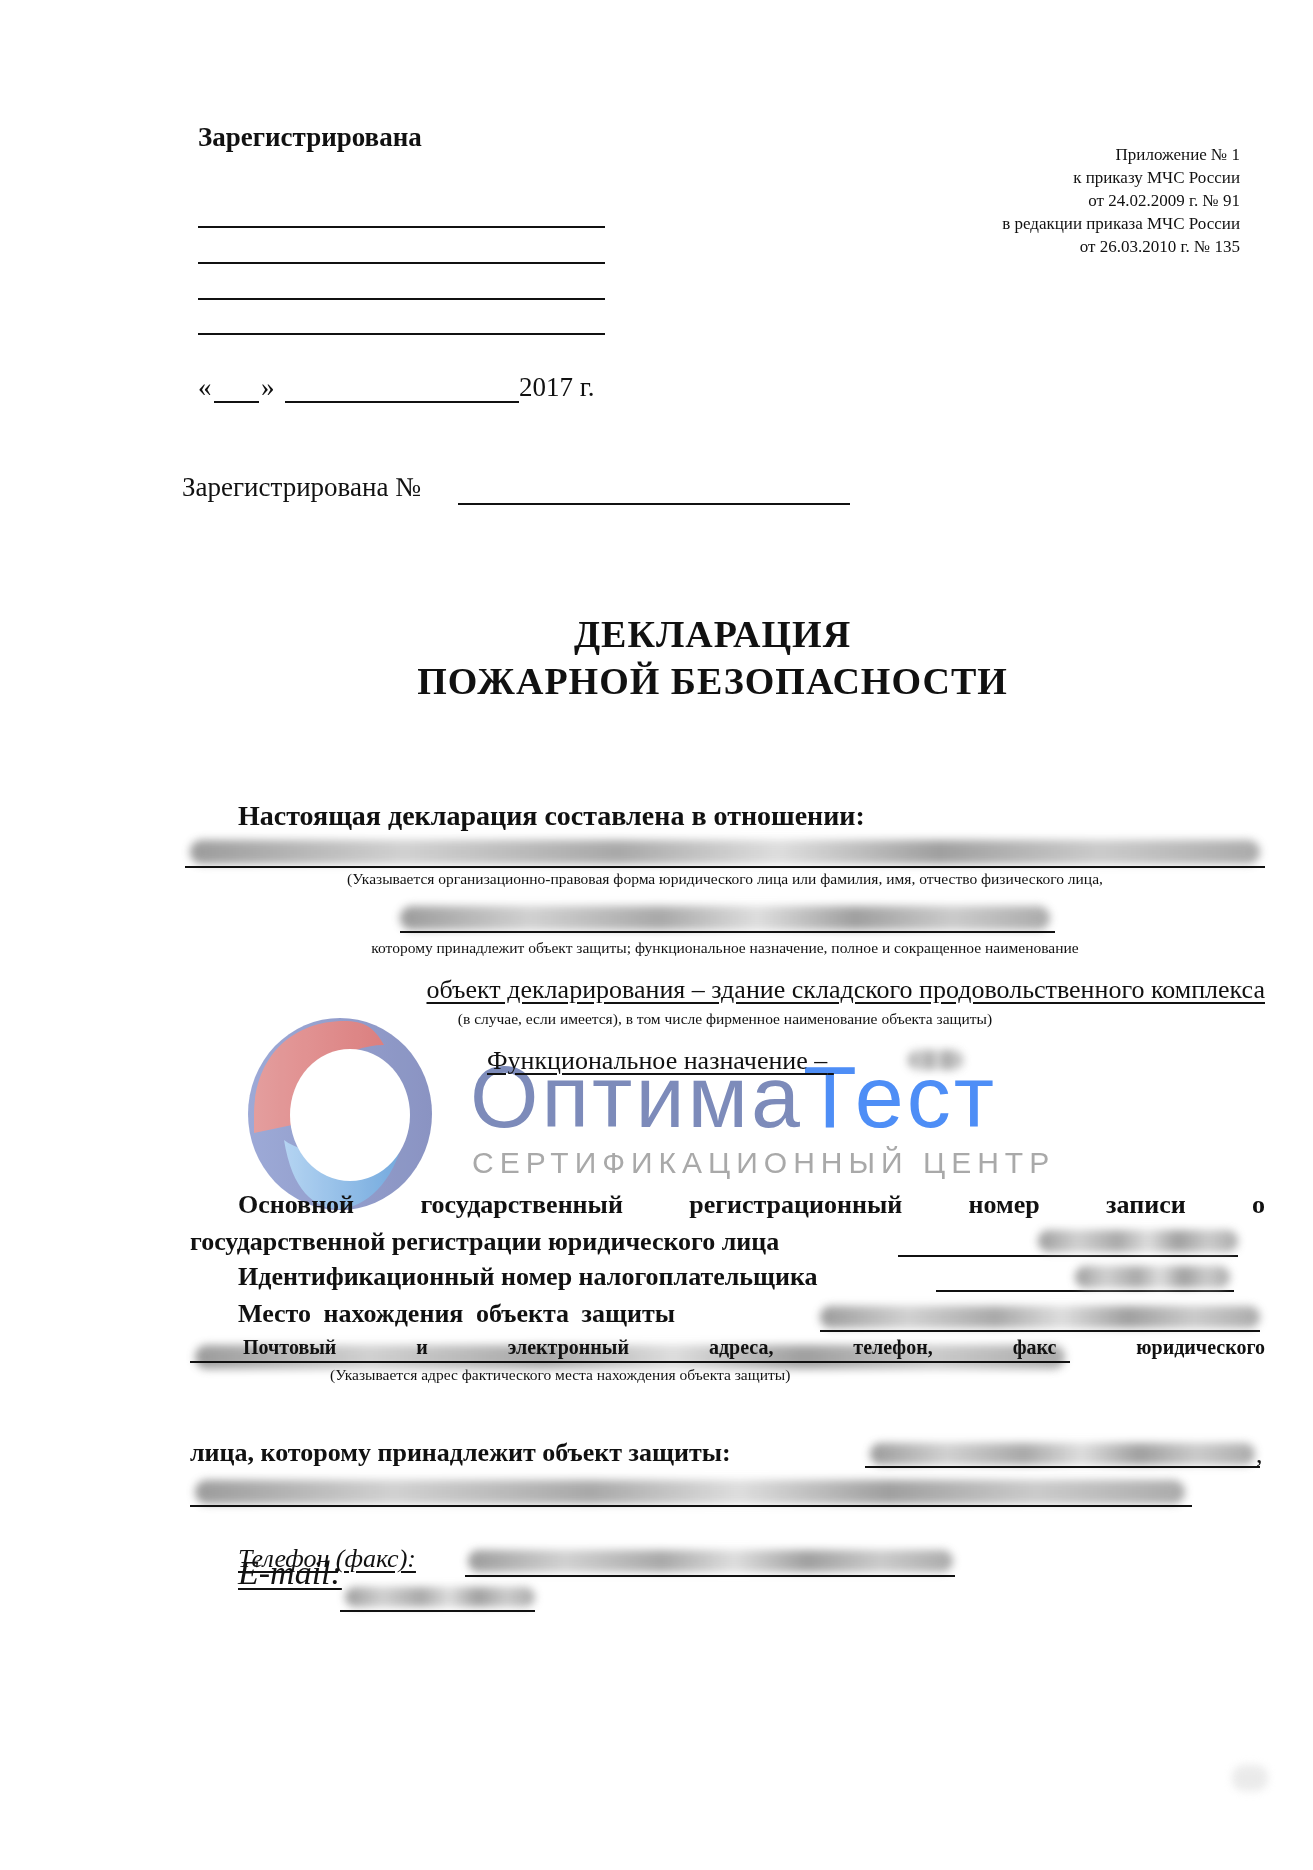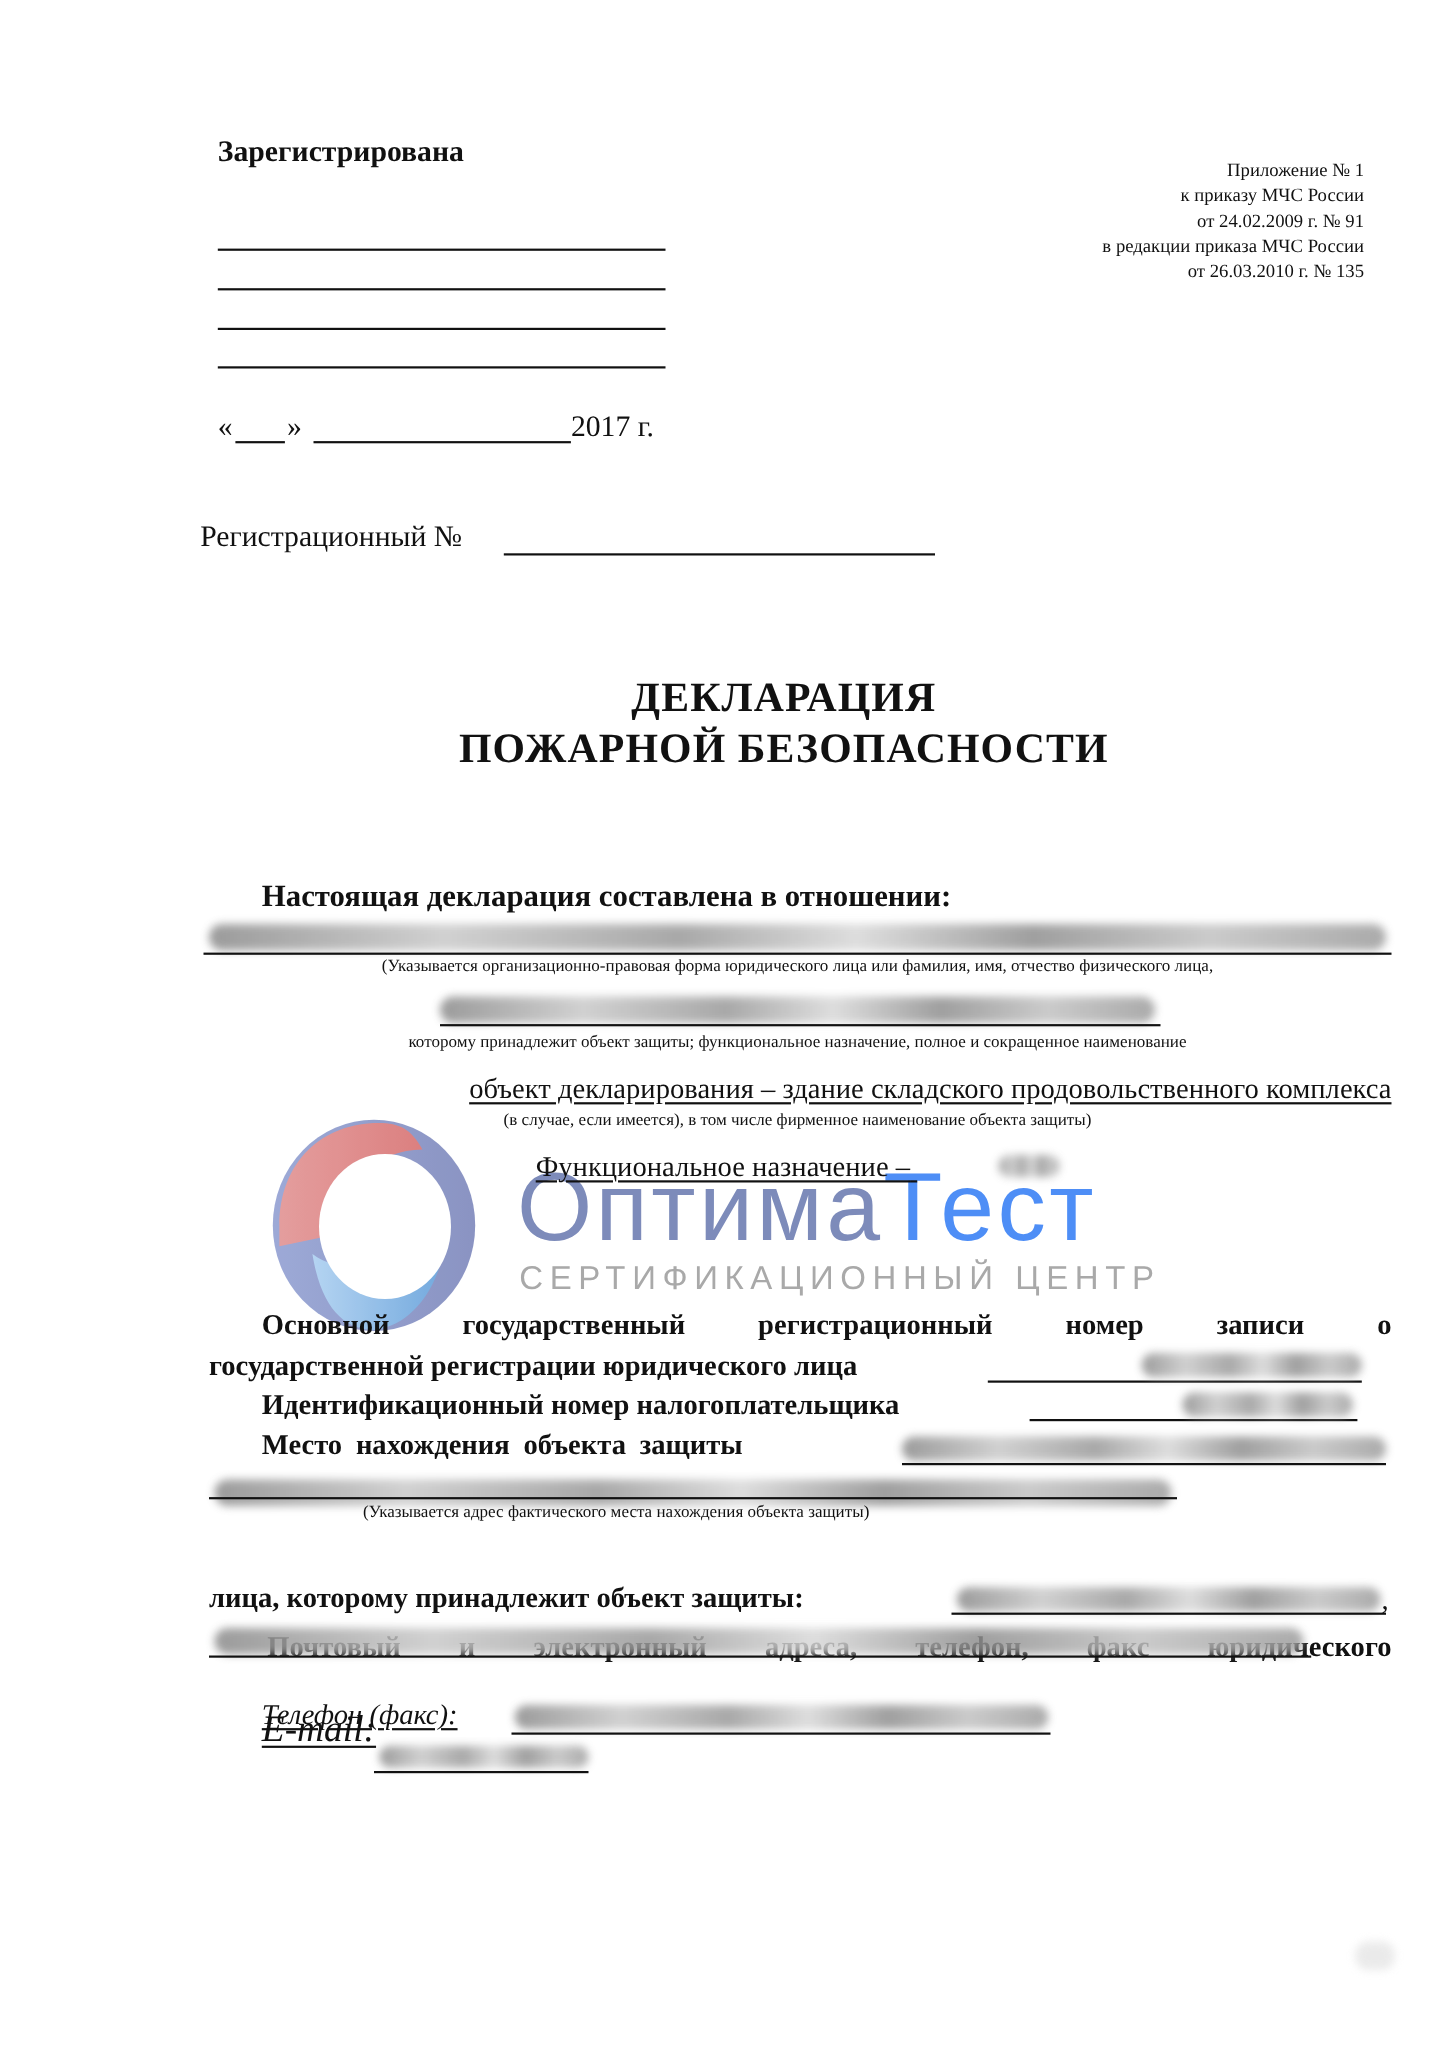--- a/index.html
+++ b/index.html
@@ -28,21 +28,21 @@
 <div class="hline" style="left:198px; top:262px; width:407px;"></div>
 <div class="hline" style="left:198px; top:298px; width:407px;"></div>
 <div class="hline" style="left:198px; top:333px; width:407px;"></div>
 
 <div class="abs" style="left:198px; top:372px; font-size:27px;">«</div>
 <div class="hline" style="left:214px; top:401px; width:45px;"></div>
 <div class="abs" style="left:261px; top:372px; font-size:27px;">»</div>
 <div class="hline" style="left:285px; top:401px; width:234px;"></div>
 <div class="abs" style="left:519px; top:372px; font-size:27px;">2017 г.</div>
 
-<div class="abs" style="left:182px; top:472px; font-size:27px;">Регистрационный №</div>
+<div class="abs" style="left:182px; top:472px; font-size:27px;">Зарегистрирована №</div>
 <div class="hline" style="left:458px; top:503px; width:392px;"></div>
 
 <div class="appendix">
   <div>Приложение № 1</div>
   <div>к приказу МЧС России</div>
   <div>от  24.02.2009 г. №  91</div>
   <div>в редакции приказа МЧС  России</div>
   <div>от 26.03.2010 г. № 135</div>
 </div>
 
@@ -102,21 +102,21 @@
 <div class="hline" style="left:936px; top:1290px; width:298px;"></div>
 <div class="blur" style="left:1075px; top:1266px; width:155px; height:22px;"></div>
 
 <div class="abs bold" style="left:238px; top:1299px; font-size:26px; word-spacing:6px;">Место  нахождения  объекта  защиты</div>
 <div class="blur" style="left:820px; top:1306px; width:440px; height:22px;"></div>
 <div class="hline" style="left:820px; top:1330px; width:440px;"></div>
 <div class="blur" style="left:195px; top:1345px; width:870px; height:24px;"></div>
 <div class="hline" style="left:190px; top:1361px; width:880px;"></div>
 <div class="abs caption" style="left:330px; top:1366px;">(Указывается адрес фактического места нахождения объекта защиты)</div>
 
-<div class="abs bold justify" style="left:243px; width:1022px; top:1482px; font-size:26px; white-space:normal;">Почтовый и электронный адреса, телефон, факс юридического</div>
+<div class="abs bold justify" style="left:243px; width:1022px; top:1336px; font-size:20px; white-space:normal;">Почтовый и электронный адреса, телефон, факс юридического</div>
 <div class="abs bold" style="left:190px; top:1438px; font-size:26px;">лица, которому принадлежит объект защиты:</div>
 <div class="blur" style="left:870px; top:1443px; width:385px; height:22px;"></div>
 <div class="hline" style="left:865px; top:1466px; width:395px;"></div>
 <div class="abs" style="left:1256px; top:1440px; font-size:26px;">,</div>
 <div class="blur" style="left:195px; top:1480px; width:990px; height:24px;"></div>
 <div class="hline" style="left:190px; top:1505px; width:1002px;"></div>
 
 <div class="abs italic under" style="left:238px; top:1544px; font-size:26px;">Телефон (факс):</div>
 <div class="blur" style="left:468px; top:1550px; width:485px; height:22px;"></div>
 <div class="hline" style="left:465px; top:1575px; width:490px;"></div>

